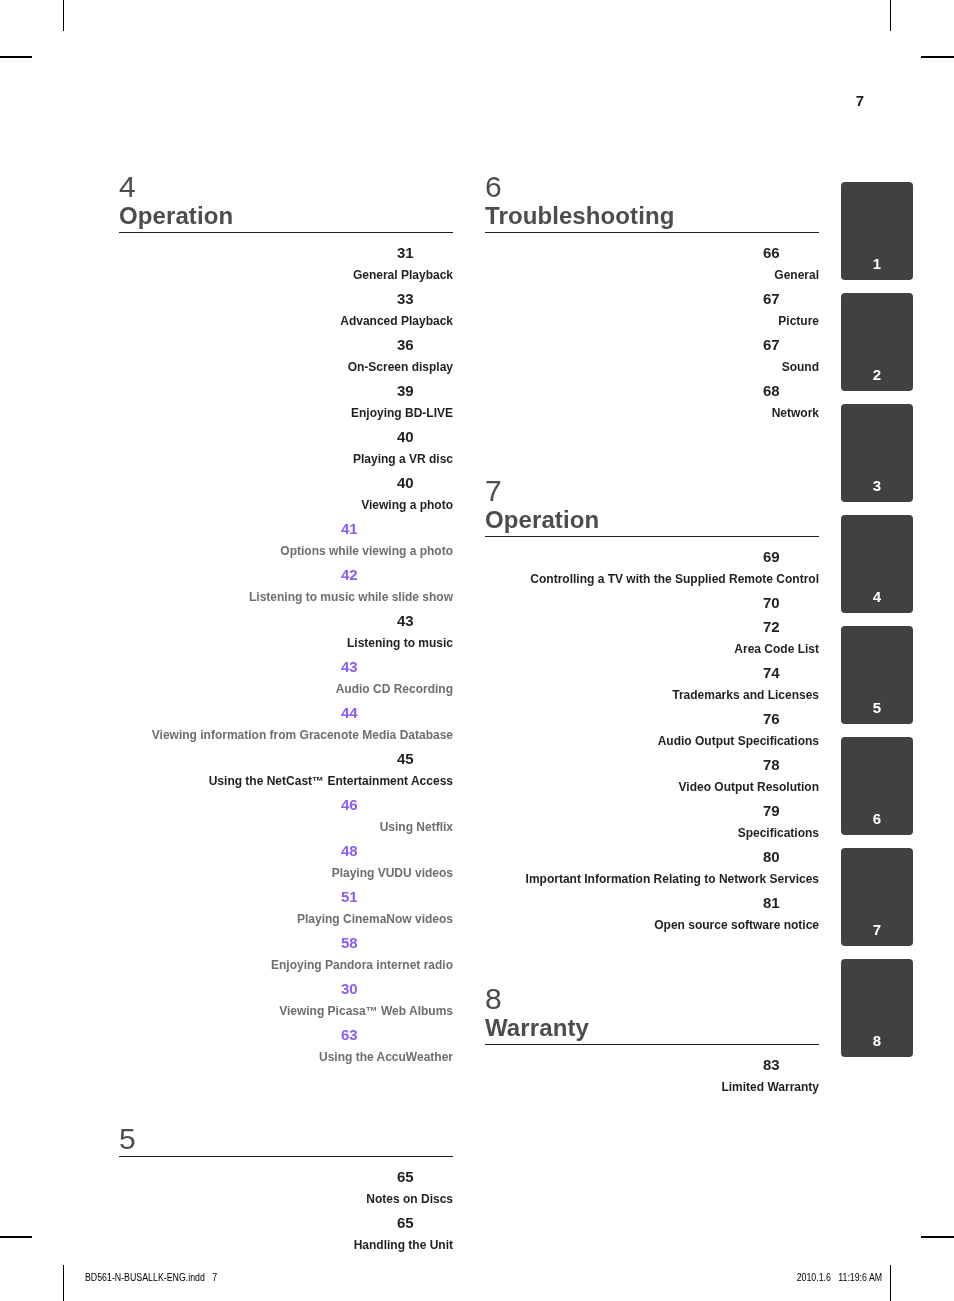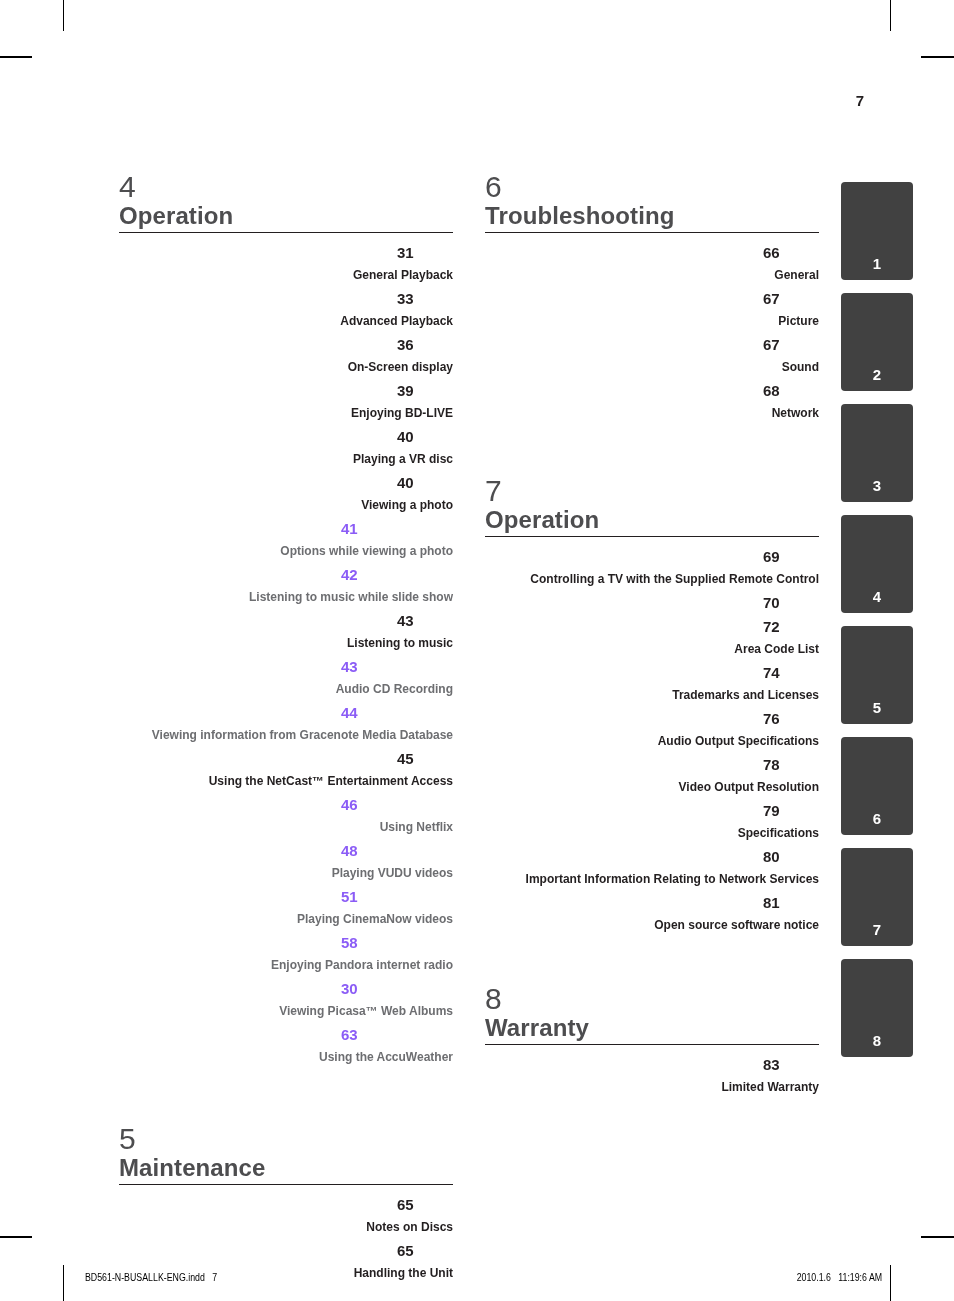--- a/index.html
+++ b/index.html
@@ -262,21 +262,20 @@
         <span class="txt">Viewing Picasa™ Web Albums</span>
       </div>
       <div class="entry lv2">
         <span class="num">63</span>
         <span class="txt">Using the AccuWeather</span>
       </div>
     </div>
     <div class="gap-5"></div>
     <div class="section">
       <div class="sec-number">5</div>
-      <div class="sec-title">Maintenance</div>
       <hr class="sec-rule">
       <div class="entry lv1">
         <span class="num">65</span>
         <span class="txt">Notes on Discs</span>
       </div>
       <div class="entry lv1">
         <span class="num">65</span>
         <span class="txt">Handling the Unit</span>
       </div>
     </div>

